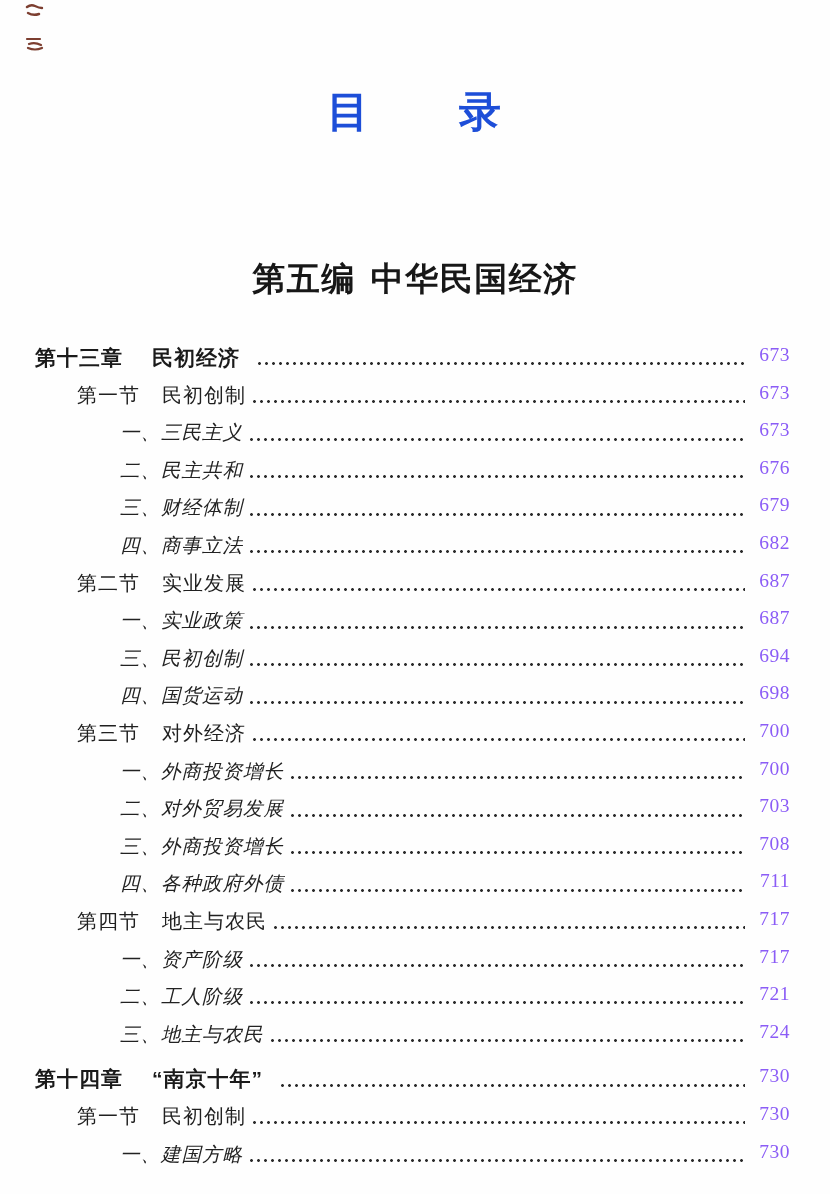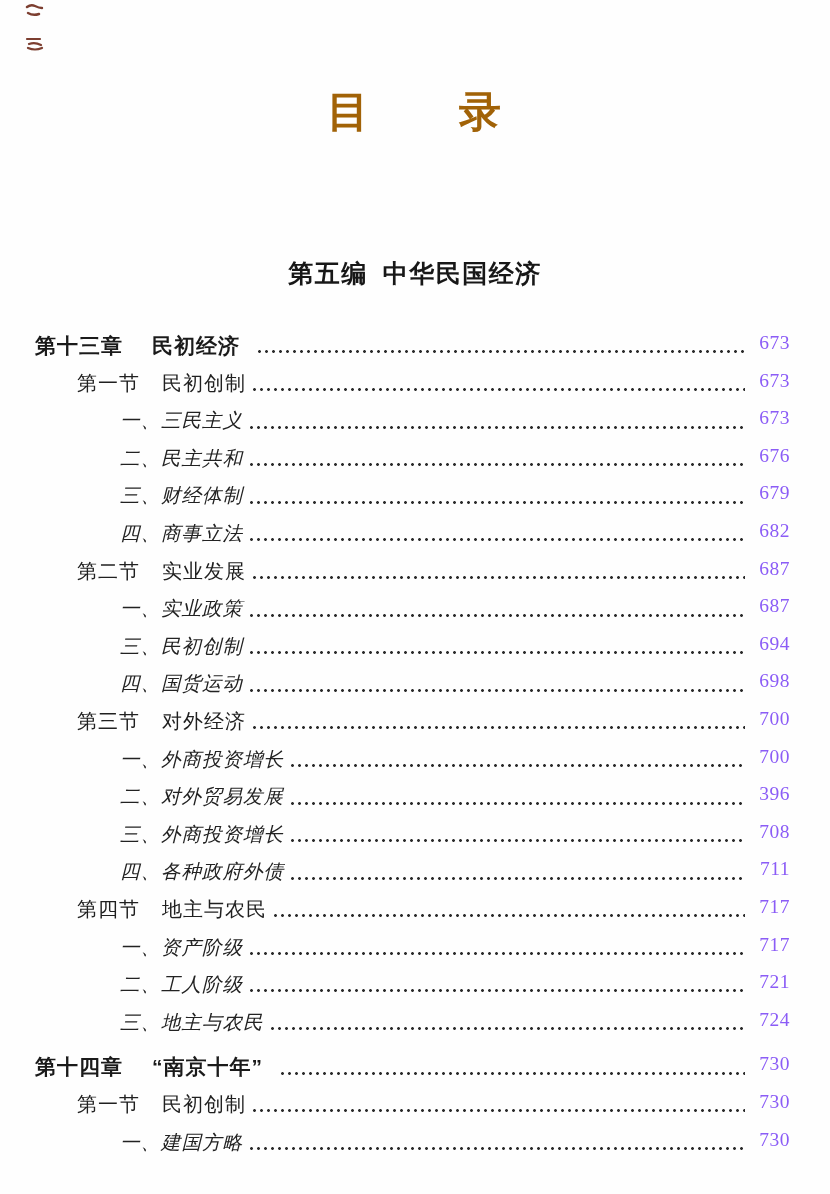--- a/index.html
+++ b/index.html
@@ -27,30 +27,30 @@
   .corner-mark.m2 { top: 35px; }
 
   
   .page-title {
     margin-top: 90px;
     text-align: center;
     font-size: 42px;
     font-weight: 700;
     letter-spacing: 2px;
     line-height: 1.05;
-    color: #a16207;
+    color: #1d4ed8;
   }
 
   
   .part-heading {
     margin-top: 123px;
     display: flex;
     justify-content: center;
     align-items: baseline;
-    font-size: 25px;
+    font-size: 33px;
     font-weight: 700;
     letter-spacing: 1.5px;
     color: #171717;
     font-family: "Liberation Sans", "DejaVu Sans", sans-serif;
   }
   .part-heading .part-num { margin-right: 15px; }
 
   
   .toc-list {
     margin-top: 42px;
@@ -205,21 +205,21 @@
       <div class="toc-row item">
 
     <span class="ttl">一、外商投资增长</span>
     <span class="leader"></span>
     <span class="pg">700</span>
   </div>
       <div class="toc-row item">
 
     <span class="ttl">二、对外贸易发展</span>
     <span class="leader"></span>
-    <span class="pg">396</span>
+    <span class="pg">703</span>
   </div>
       <div class="toc-row item">
 
     <span class="ttl">三、外商投资增长</span>
     <span class="leader"></span>
     <span class="pg">708</span>
   </div>
       <div class="toc-row item">
 
     <span class="ttl">四、各种政府外债</span>

